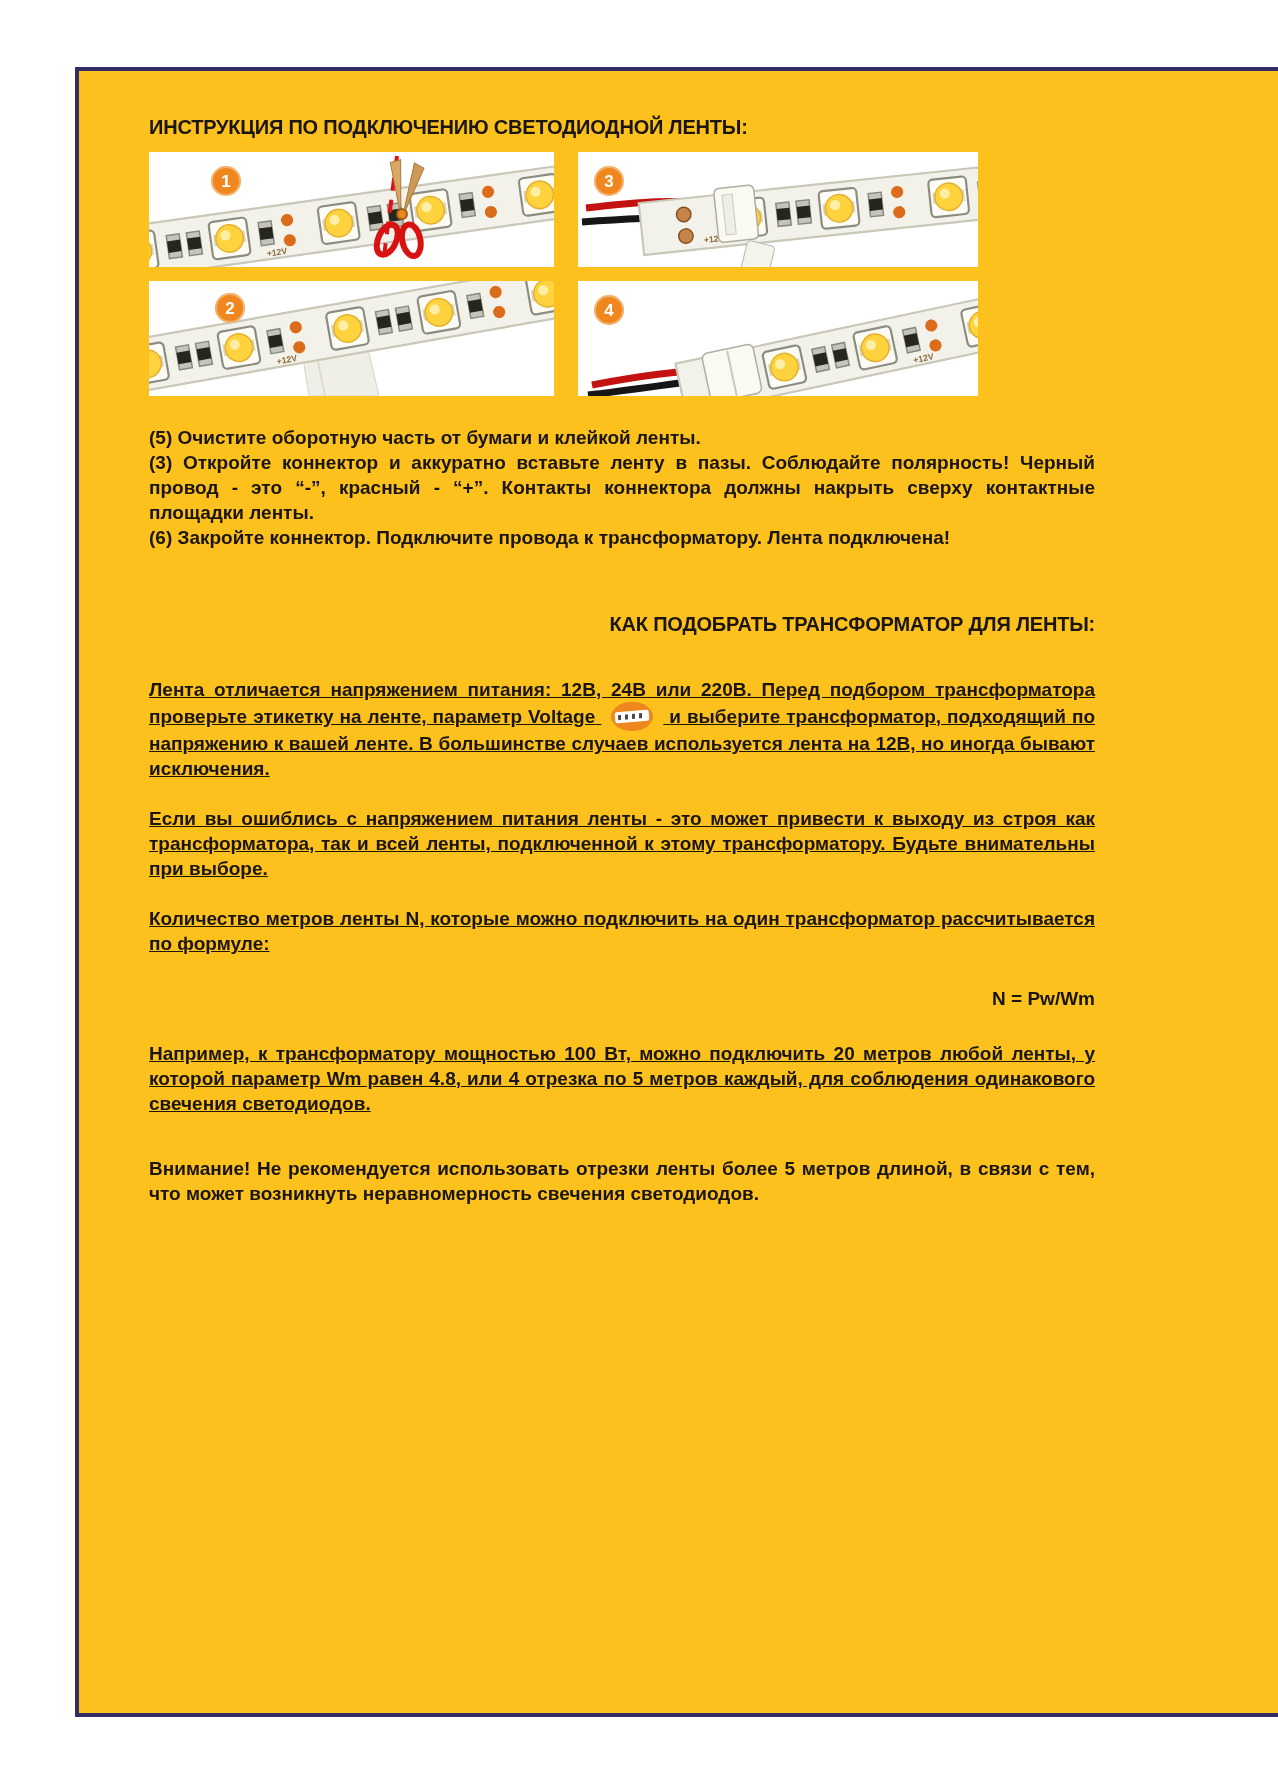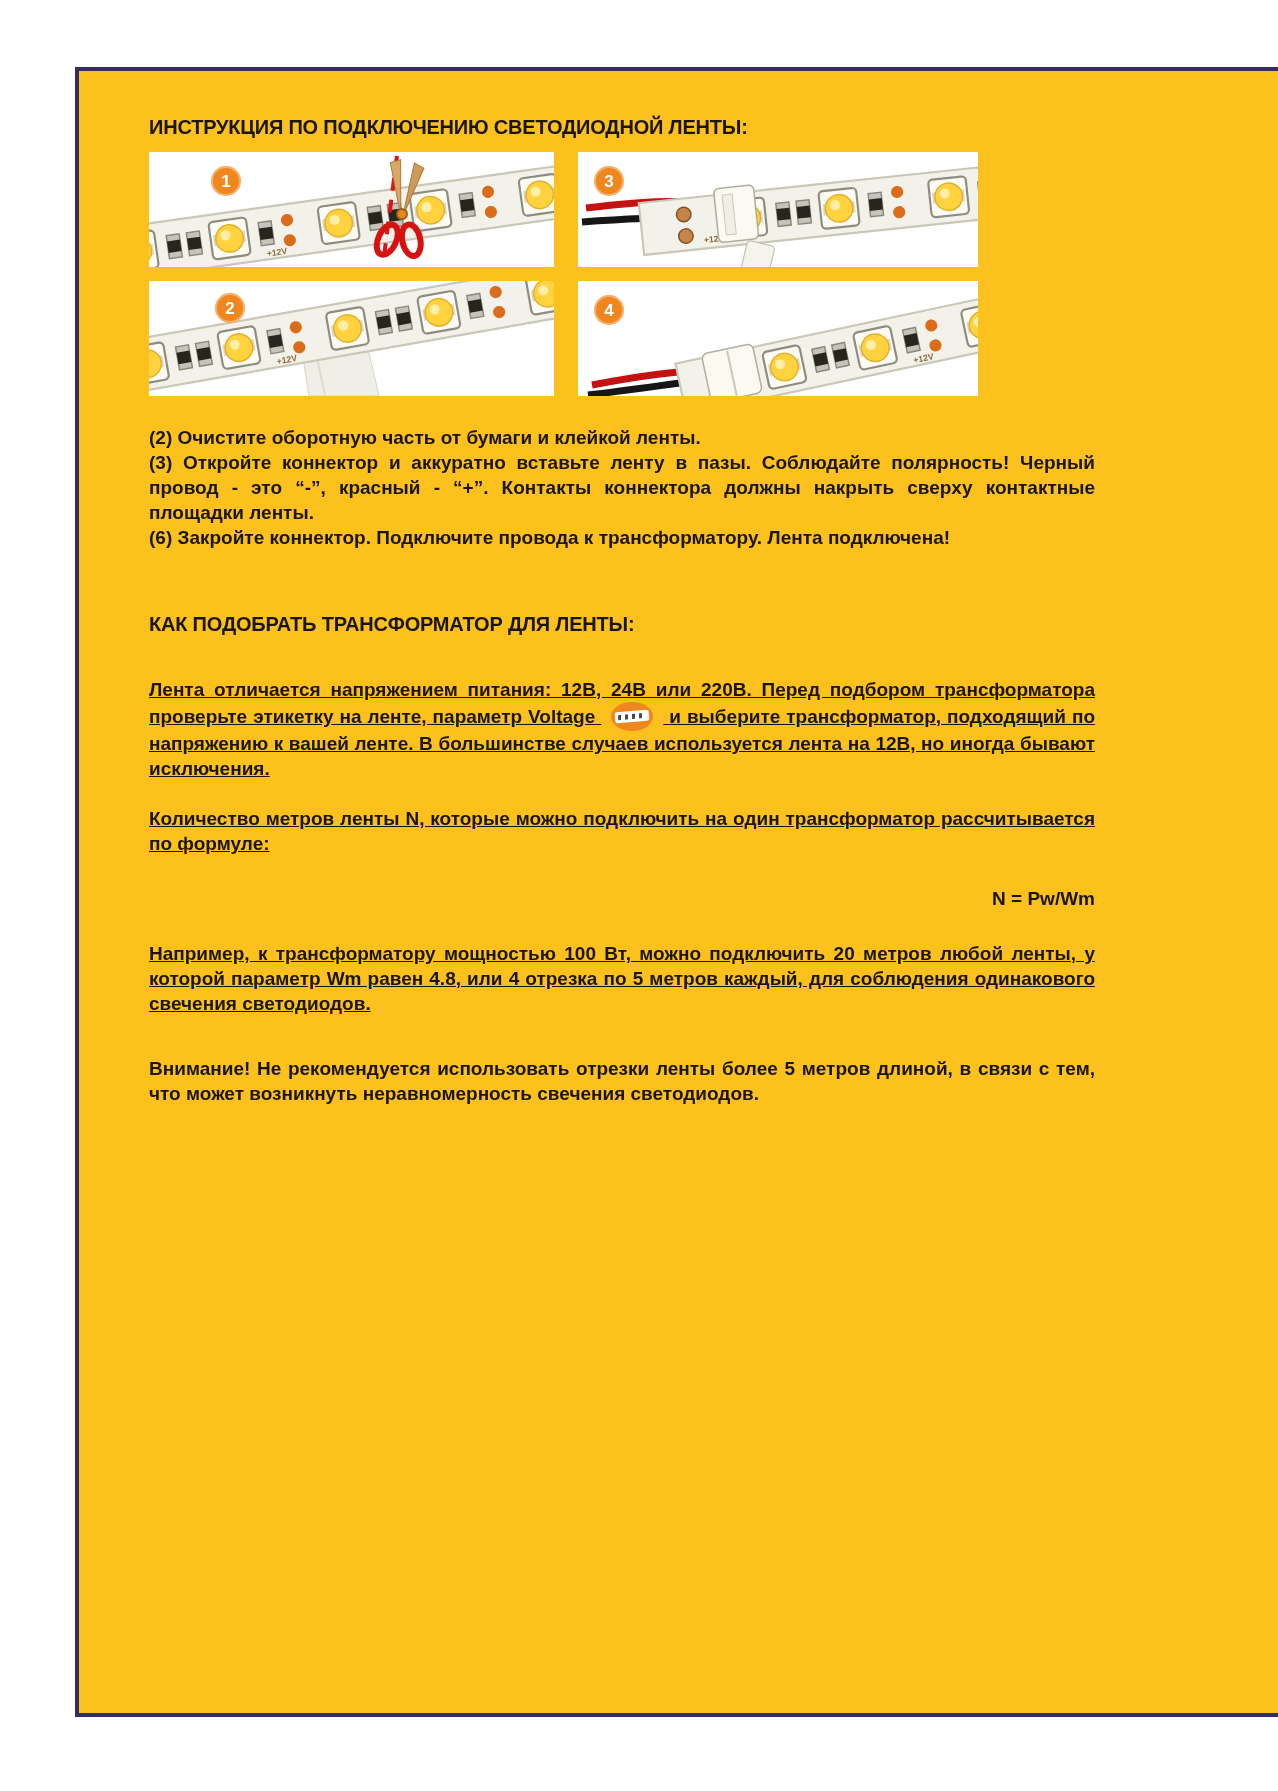--- a/index.html
+++ b/index.html
@@ -14,21 +14,21 @@
   }
   .content {
     padding:44px 205px 0 70px;
     color:#1A150F; font-weight:bold; font-size:19px; line-height:25px;
     text-align:justify;
   }
   h1.doc-title, h2.doc-title {
     font-size:20px; line-height:25px; margin:0 0 12px 0; text-align:left;
     letter-spacing:-0.2px;
   }
-  h2.doc-title { margin:62px 0 40px 0; }
+  h2.doc-title { margin:62px 0 40px 0;text-align:right; }
   .figures {
     display:grid; grid-template-columns:405px 400px; column-gap:24px; row-gap:14px;
     margin:0 0 29px 0;
   }
   .fig { position:relative; height:115px; background:#ffffff; overflow:hidden; }
   .fig svg.fig-art { display:block; width:100%; height:100%; }
   .badge {
     position:absolute; width:30px; height:30px; border-radius:50%;
     background:#F0871E; color:#ffffff; font-size:17px; font-weight:bold;
     display:flex; align-items:center; justify-content:center;
@@ -161,33 +161,34 @@
             <rect x="128" y="66" width="52" height="50" rx="6" fill="#FAFAF2" stroke="#AFAFA2" stroke-width="1.5"></rect>
             <line x1="154" y1="68" x2="154" y2="114" stroke="#C9C9BC" stroke-width="2"></line>
           </g>
         </svg>
         <div class="badge" style="left:16px; top:14px;">4</div>
       </div>
 
     </div>
 
     <div class="steps">
-      <p>(2) Очистите оборотную часть от бумаги и клейкой ленты.</p>
+      <p>(5) Очистите оборотную часть от бумаги и клейкой ленты.</p>
       <p>(3) Откройте коннектор и аккуратно вставьте ленту в пазы. Соблюдайте полярность! Черный провод - это “-”, красный - “+”. Контакты коннектора должны накрыть сверху контактные площадки ленты.</p>
       <p>(6) Закройте коннектор. Подключите провода к трансформатору. Лента подключена!</p>
     </div>
 
     <h2 class="doc-title">КАК ПОДОБРАТЬ ТРАНСФОРМАТОР ДЛЯ ЛЕНТЫ:</h2>
 
     <p class="para">
       <span>Лента отличается напряжением питания: 12В, 24В или 220В. Перед подбором трансформатора проверьте этикетку на ленте, параметр Voltage</span>
       <span class="label-icon"></span>
       <span>и выберите трансформатор, подходящий по напряжению к вашей ленте. В большинстве случаев используется лента на 12В, но иногда бывают исключения.</span>
     </p>
 
+    <p class="para">Если вы ошиблись с напряжением питания ленты - это может привести к выходу из строя как трансформатора, так и всей ленты, подключенной к этому трансформатору. Будьте внимательны при выборе.</p>
 
     <p class="para tight">Количество метров ленты N, которые можно подключить на один трансформатор рассчитывается по формуле:</p>
 
     <p class="formula">N = Pw/Wm</p>
 
     <p class="para tight">Например, к трансформатору мощностью 100 Вт, можно подключить 20 метров любой ленты, у которой параметр Wm равен 4.8, или 4 отрезка по 5 метров каждый, для соблюдения одинакового свечения светодиодов.</p>
 
     <p class="warning">Внимание! Не рекомендуется использовать отрезки ленты более 5 метров длиной, в связи с тем, что может возникнуть неравномерность свечения светодиодов.</p>
 
   </div>

